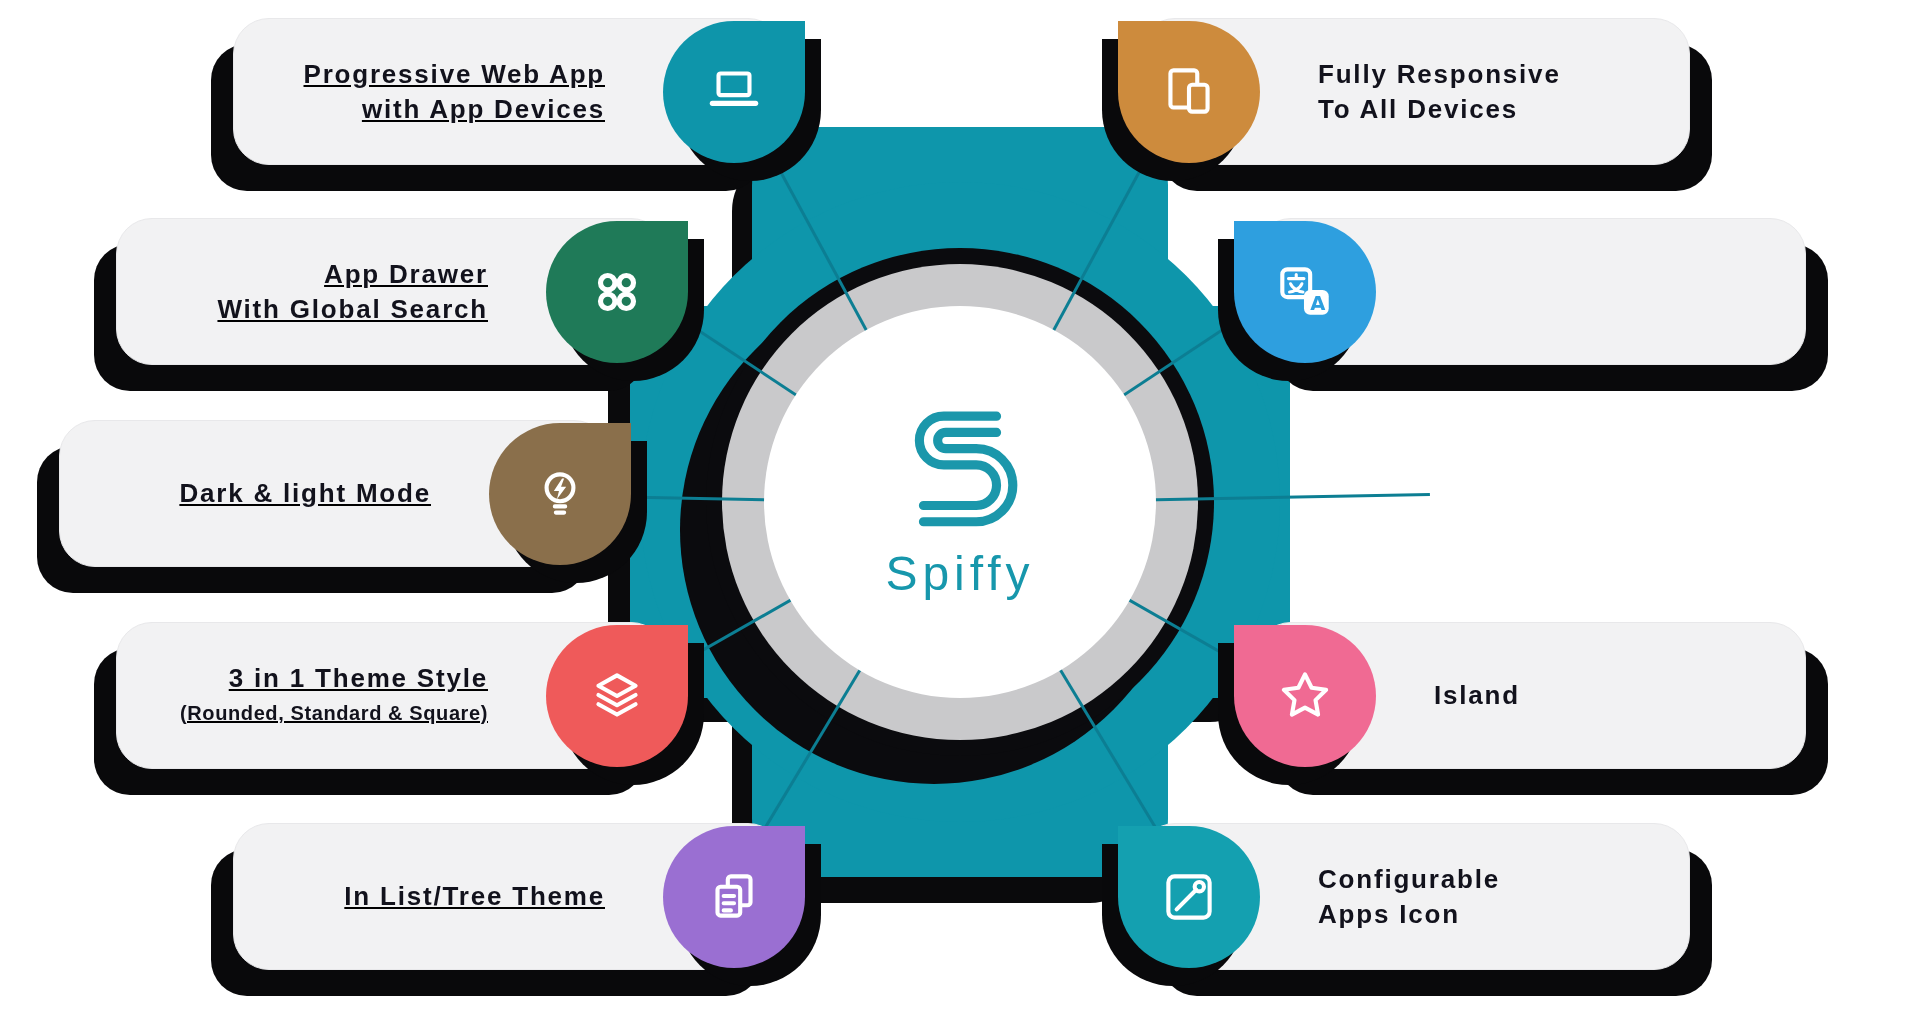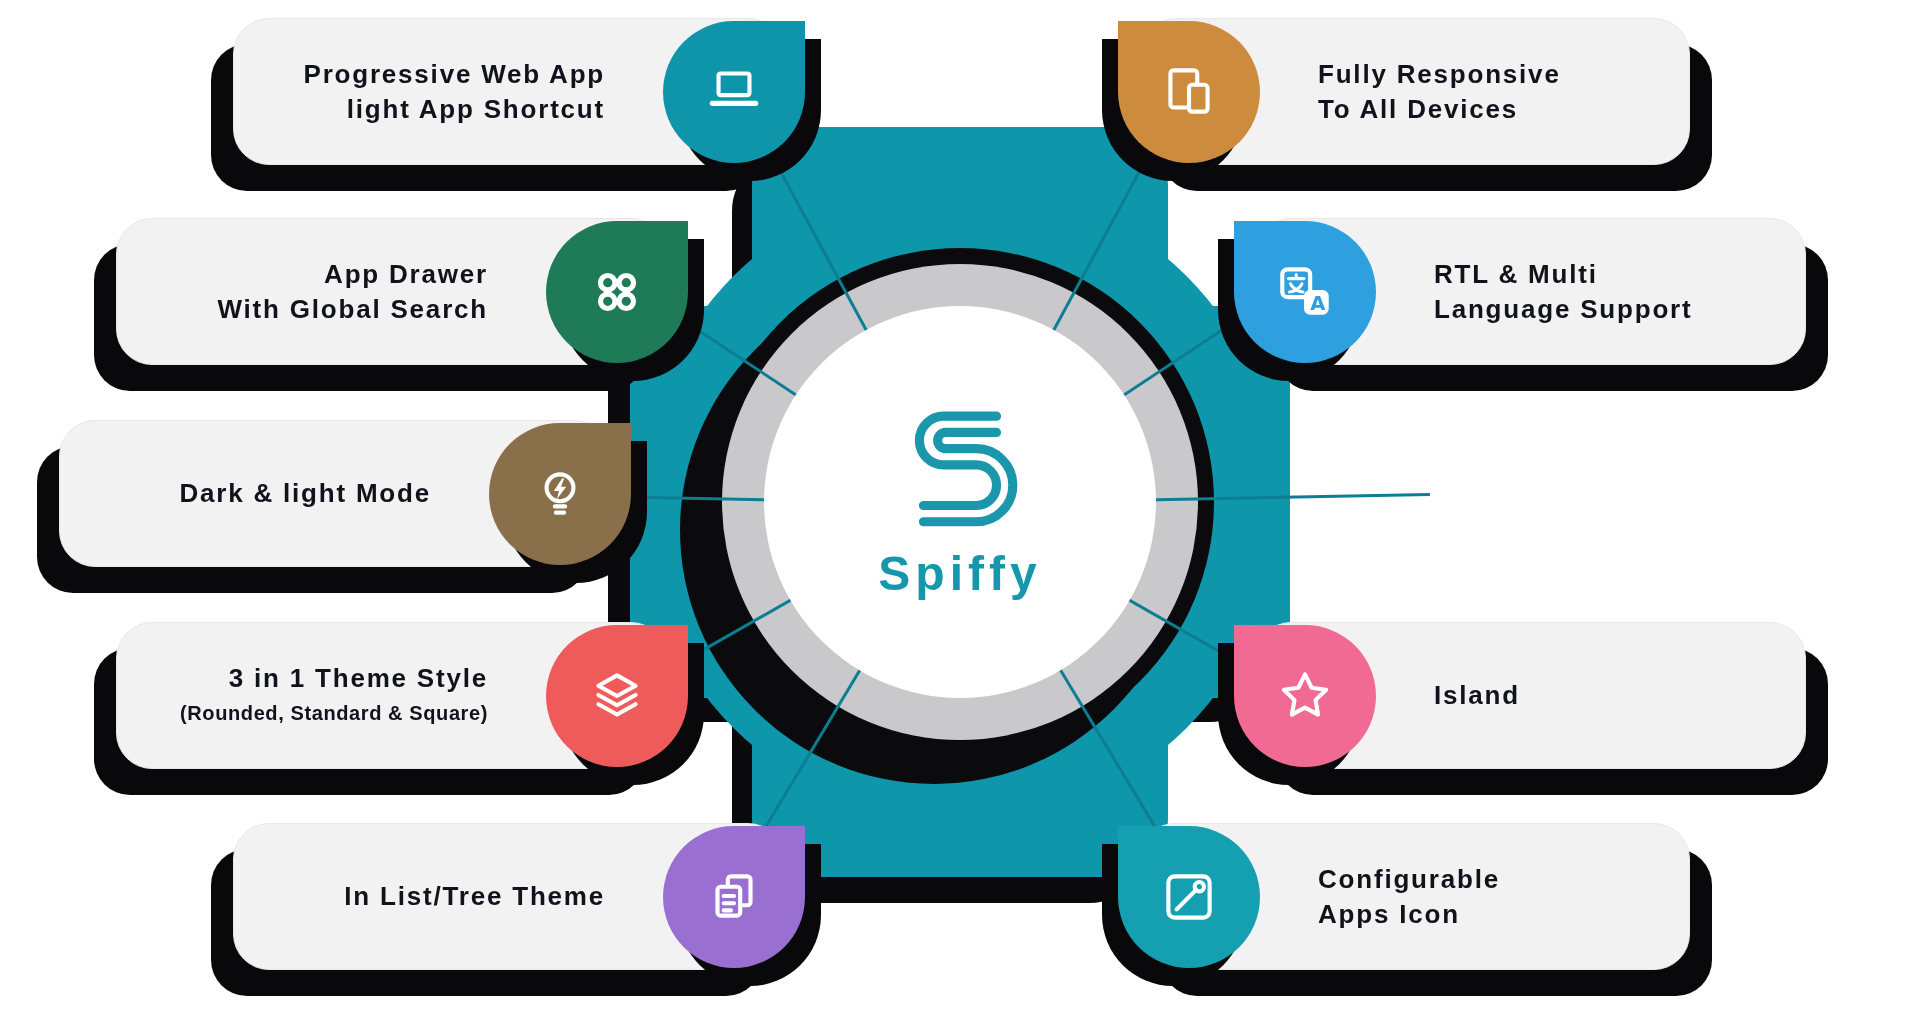--- a/index.html
+++ b/index.html
@@ -13,26 +13,26 @@
   .arm { background:#0e96ab; left:0; top:0; transform:translate(-50%,-50%); }
   .arm.vertical   { width:416px; height:750px; border-radius:58px; filter:drop-shadow(-20px 26px 0 #0a0a0c); }
   .arm.horizontal { width:660px; height:392px; border-radius:58px; filter:drop-shadow(-22px 24px 0 #0a0a0c); }
   .hub-circle { width:640px; height:640px; border-radius:50%; background:#0e96ab; transform:translate(-50%,-50%); }
   .ring { width:476px; height:476px; border-radius:50%; background:#c9c9cb;
           transform:translate(-50%,-50%);
           box-shadow:0 0 0 16px #0b0b0e, -26px 28px 0 16px #0b0b0e; }
   .spoke { position:absolute; left:0; top:0; width:470px; height:3px; background:#0c7e93; transform-origin:0 50%; }
   .inner { width:392px; height:392px; border-radius:50%; background:#ffffff; transform:translate(-50%,-50%);
            display:flex; flex-direction:column; align-items:center; justify-content:center; gap:10px; }
-  .brand { color:#1797ac; font-size:48px; font-weight:bold; letter-spacing:5px; }
+  .brand { color:#1797ac; font-size:48px; font-weight:normal; letter-spacing:5px; }
 
   
   .card { position:absolute; width:551px; height:147px; background:#f2f2f3; border-radius:36px;
           display:flex; align-items:center; z-index:20; border:1px solid #e8e8ea; }
-  .card.left  { box-shadow:-22px 26px 0 #09090b; }
+  .card.left  { box-shadow:-22px 26px 0 #09090b;text-decoration:underline; }
   .card.right { box-shadow:22px 26px 0 #09090b; }
   .card-text { flex:1; color:#12121c; font-weight:bold; }
   .card.left  .card-text { text-align:right; padding:0 178px 0 26px; }
   .card.right .card-text { text-align:left;  padding:0 26px 0 178px; }
   .line { font-size:26px; line-height:35px; letter-spacing:1.8px; }
   .line.sub { font-size:20px; letter-spacing:0.6px; }
 
   .leaf { position:absolute; width:142px; height:142px; top:2px;
           display:flex; align-items:center; justify-content:center; }
   .card.left  .leaf { right:-22px; border-radius:55% 0 55% 55%; box-shadow:16px 18px 0 #09090b; }
@@ -66,21 +66,21 @@
         <path d="M106 12 H54 a24 24 0 0 0 0 48 h32 a20 20 0 0 1 0 40 H34" stroke="#1b97ab" stroke-width="9" stroke-linecap="round" fill="none"></path>
         <path d="M106 28 H56 a8 8 0 0 0 0 16 h30 a36 36 0 0 1 0 72 H34" stroke="#1b97ab" stroke-width="9" stroke-linecap="round" fill="none"></path>
       </svg>
       <div class="brand">Spiffy</div>
     </div>
   </div>
 
   <div class="card left" style="left:233px; top:18px">
     <div class="card-text">
       <div class="line">Progressive Web App</div>
-      <div class="line">light App Shortcut</div>
+      <div class="line">with App Devices</div>
     </div>
     <div class="leaf" style="background: rgb(14, 149, 170); color: rgb(14, 149, 170);">
       <svg viewBox="0 0 64 64" fill="none" stroke="#fff" stroke-width="4" stroke-linecap="round" stroke-linejoin="round">
         <rect x="17" y="14" width="30" height="21" rx="2"></rect>
         <path d="M11 43 h42" stroke-width="5"></path>
       </svg>
     </div>
   </div>
 
   <div class="card left" style="left:116px; top:218px">
@@ -153,24 +153,20 @@
 
   <div class="card right" style="left:1255px; top:218px">
     <div class="leaf" style="background: rgb(46, 159, 223); color: rgb(46, 159, 223);">
       <svg viewBox="0 0 64 64" fill="none" stroke="#fff" stroke-width="4" stroke-linecap="round" stroke-linejoin="round">
         <rect x="10" y="10" width="27" height="27" rx="5"></rect>
         <path d="M16 19 h15 M23.5 15 v4 M18 24 c2 5 9 8 12 8 M29 24 c-2 5 -9 8 -12 8" stroke-width="3"></path>
         <rect x="31" y="30" width="24" height="24" rx="6" fill="#fff" stroke="none"></rect>
         <text x="37" y="49" font-size="19" font-weight="bold" fill="currentColor" stroke="none" font-family="DejaVu Sans, sans-serif">A</text>
       </svg>
     </div>
-    <div class="card-text">
-      <div class="line">RTL &amp; Multi</div>
-      <div class="line">Language Support</div>
-    </div>
   </div>
 
 
   <div class="card right" style="left:1255px; top:622px">
     <div class="leaf" style="background: rgb(240, 106, 147); color: rgb(240, 106, 147);">
       <svg viewBox="0 0 64 64" fill="none" stroke="#fff" stroke-width="4" stroke-linejoin="round">
         <path d="M32 11 L38.4 24 L52.5 26 L42.2 36 L44.7 50 L32 43.3 L19.3 50 L21.8 36 L11.5 26 L25.6 24 Z"></path>
       </svg>
     </div>
     <div class="card-text">

